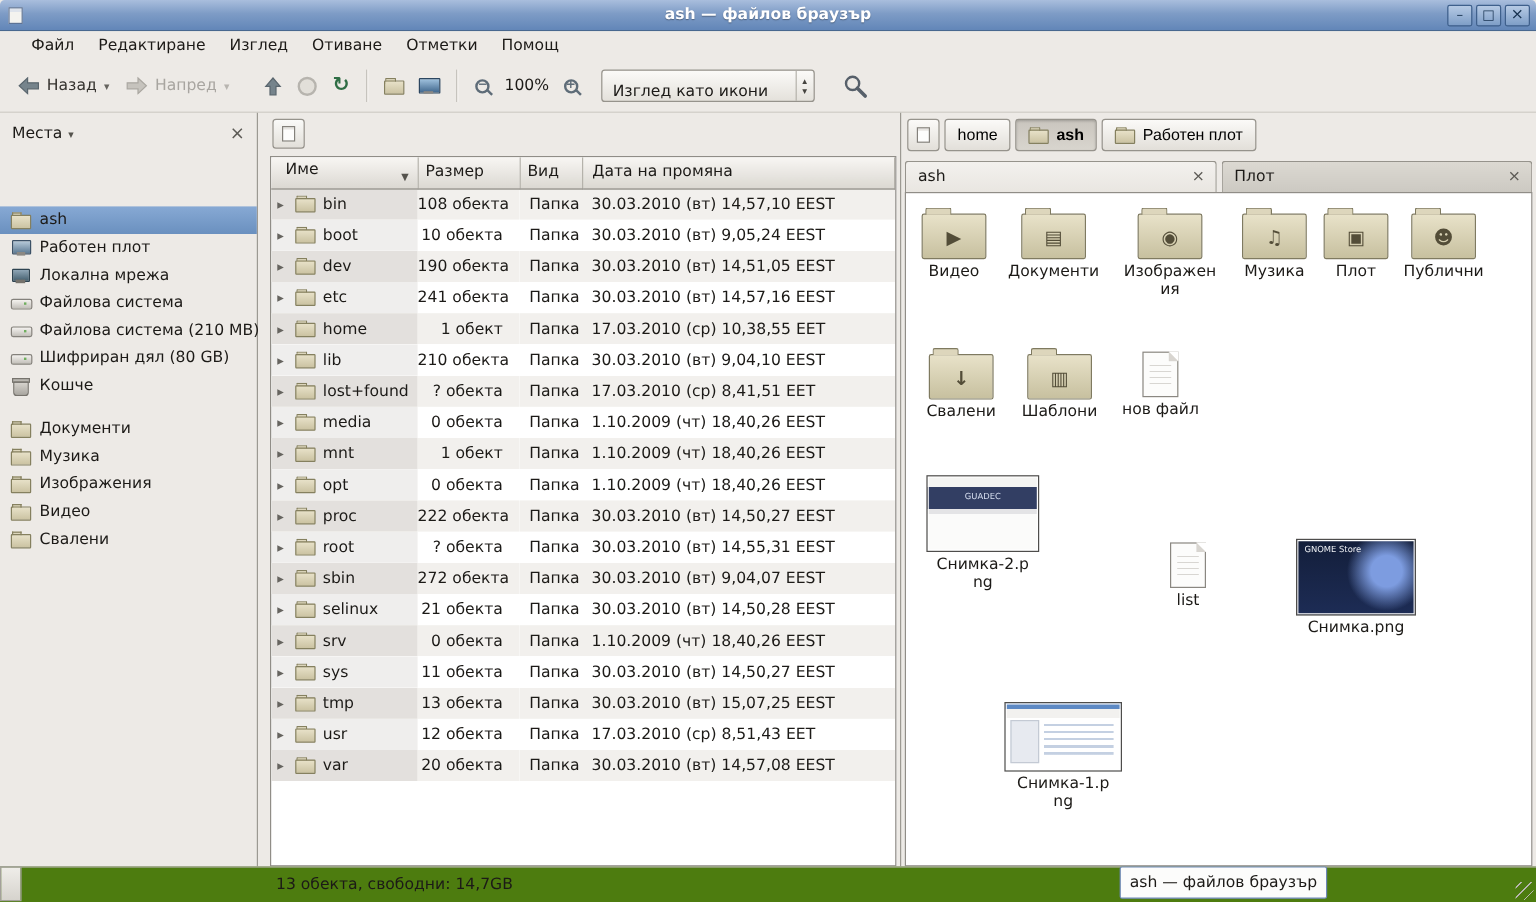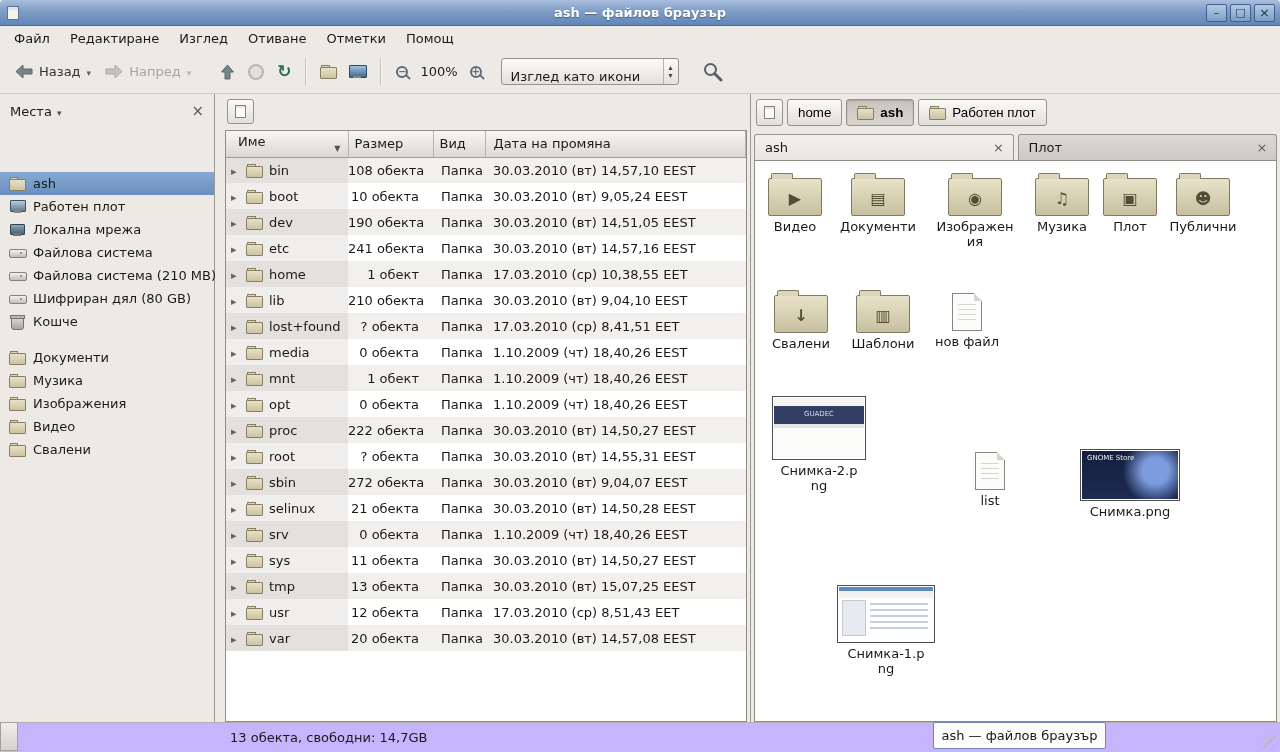--- a/index.html
+++ b/index.html
@@ -21,21 +21,21 @@
   .ticon { width:12px; height:14px; margin-left:7px; background:#f4f3ef; border:1px solid #5d7396; box-shadow: inset 0 3px 0 #dfe4ec; z-index:1; }
   .wbtns { margin-left:auto; display:flex; gap:3px; margin-right:5px; z-index:1; }
   .wb { width:21px; height:18px; border:1px solid #3f608c; border-radius:2px;
         background: linear-gradient(#b6cae4,#7e9ec7); color:#16314f; font-size:11px;
         display:flex; align-items:center; justify-content:center; line-height:1; }
   .wb-min::before { content:"–"; }
   .wb-max::before { content:"□"; }
   .wb-close::before { content:"×"; font-size:13px; }
 
   
-  .menubar { position:absolute; top:26px; left:0; right:0; height:24px; display:flex; align-items:center; padding-left:4px; }
+  .menubar { position:absolute; top:26px; left:0; right:0; height:24px; display:flex; align-items:center; padding-left:16px; }
   .menu-item { padding:3px 10px; }
 
   
   .toolbar { position:absolute; top:50px; left:0; right:0; height:44px; display:flex; align-items:center; padding:0 8px; border-bottom:1px solid #cfccc6; }
   .tbtn { display:flex; align-items:center; gap:6px; padding:4px 7px; border-radius:3px; color:#35332f; }
   .tbtn.disabled { color:#a8a5a0; }
   .dd::before { content:"▾"; font-size:9px; color:#66645f; }
   .tbtn.disabled .dd::before { color:#b8b5b0; }
   .icon-btn { padding:4px 6px; }
   .up-btn { margin-left:16px; }
@@ -148,21 +148,21 @@
   .em-down::after { content:"↓"; font-weight:bold; }
   .em-templates::after { content:"▥"; }
   .iv-ico.ifile { width:30px; height:38px; background:#fcfcfb; border:1px solid #8a8781; margin-top:4px; }
   .iv-ico.ifile::before { content:""; position:absolute; top:-1px; right:-1px; width:0; height:0;
        border-style:solid; border-width:0 8px 8px 0; border-color:#fff #fff #d8d5d0 #d8d5d0; }
   .iv-ico.ifile::after { content:""; position:absolute; left:5px; right:5px; top:10px; height:19px;
        background:repeating-linear-gradient(180deg,#d8d6d2 0 1px,transparent 1px 5px); }
   .iv-ico.thumb { border:1px solid #4e4d4b; box-shadow:0 0 0 1px #fff inset; }
   .t-web1 { width:94px; height:64px;
        background:linear-gradient(180deg,#f4f4f2 0 9px,#323e63 9px 27px,#e4e4e6 27px 31px,#fbfbfa 31px); }
-  .t-web2 { width:100px; height:52px;
+  .t-web2 { width:100px; height:64px;
        background:radial-gradient(circle at 76% 42%, #7d9ce0 0 13px, rgba(0,0,0,0) 33px),
                   linear-gradient(180deg,#131e3a,#1d2c55); }
   .t-win { width:98px; height:58px;
        background:linear-gradient(180deg,#5d89c4 0 5px,#f2f1ef 5px 12px,#ffffff 12px); }
   .t-win::before { content:""; position:absolute; left:4px; top:14px; width:22px; bottom:6px; background:#e7eaf0; border:1px solid #c4cad4; }
   .t-win::after { content:""; position:absolute; left:32px; right:6px; top:17px; height:26px;
        background:repeating-linear-gradient(180deg,#c4d0e2 0 2px,transparent 2px 6px); }
   .thumb-text { position:absolute; font-size:7px; line-height:1; }
   .thumb-text:empty { display:none; }
   .t-web1 .thumb-text { top:14px; left:0; right:0; text-align:center; color:#d7dff0; }
@@ -176,21 +176,21 @@
   .iv-item:nth-of-type(6)  { left:408px; top:11px; }
   .iv-item:nth-of-type(7)  { left:6px;   top:128px; }
   .iv-item:nth-of-type(8)  { left:88px;  top:128px; }
   .iv-item:nth-of-type(9)  { left:172px; top:128px; }
   .iv-item:nth-of-type(10) { left:12px;  top:218px; width:104px; }
   .iv-item:nth-of-type(11) { left:195px; top:287px; }
   .iv-item:nth-of-type(12) { left:320px; top:271px; width:110px; }
   .iv-item:nth-of-type(13) { left:76px;  top:407px; width:110px; }
 
   
-  .statusbar { position:absolute; left:0; right:0; bottom:0; height:30px; background:#c4b5fd;
+  .statusbar { position:absolute; left:0; right:0; bottom:0; height:30px; background:#4d7c0f;
                border-top:1px solid #b3b0aa; display:flex; align-items:center; }
   .status-text { margin-left:230px; }
   .grip { position:absolute; right:2px; bottom:2px; width:15px; height:15px;
           background:repeating-linear-gradient(135deg, transparent 0 3px, #b9b6b0 3px 4px, transparent 4px 6px); }
   .task-button { position:absolute; left:933px; top:722px; width:173px; height:27px;
                  background:#fcfcfb; border:1px solid #6d87b8; border-radius:2px;
                  display:flex; align-items:center; justify-content:center; }
   .corner-square { position:absolute; left:0; top:722px; width:18px; height:29px;
                    background:linear-gradient(#efede9,#d6d3cd); border:1px solid #a3a09a; }
 </style>

